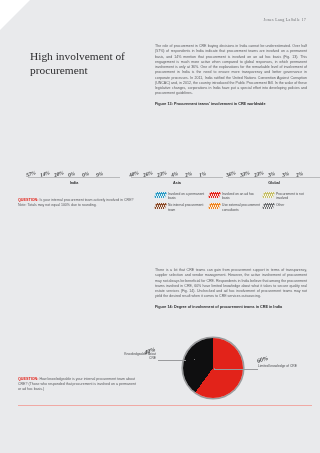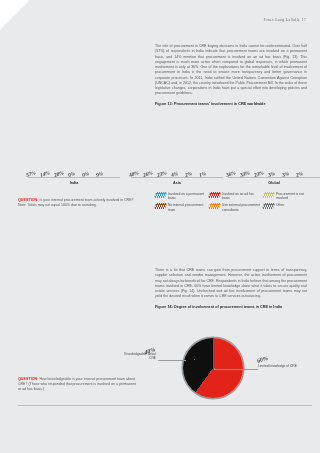--- a/index.html
+++ b/index.html
@@ -121,20 +121,21 @@
 </style>
 </head>
 <body>
 
 <div class="page">
 
   <div class="corner"></div>
 
   <div class="running-head">Jones Lang LaSalle  17</div>
 
+  <div class="headline">High involvement of procurement</div>
 
   <div class="body-col">
     <p>The role of procurement in CRE buying decisions in India cannot be underestimated. Over half (57%) of respondents in India indicate that procurement teams are involved on a permanent basis, and 14% mention that procurement is involved on an ad hoc basis (Fig. 13). This engagement is much more active when compared to global responses, in which permanent involvement is only at 36%. One of the explanations for the remarkable level of involvement of procurement in India is the need to ensure more transparency and better governance in corporate processes. In 2011, India ratified the United Nations Convention Against Corruption (UNCAC) and, in 2012, the country introduced the Public Procurement Bill. In the wake of these legislative changes, corporations in India have put a special effort into developing policies and procurement guidelines.</p>
     <div class="fig-cap">Figure 13: Procurement teams' involvement in CRE worldwide</div>
   </div>
 
   <div class="barchart">
 
     <div class="group" id="g-india" style="left:10px; width:92px;">
       <div class="axis"></div>

